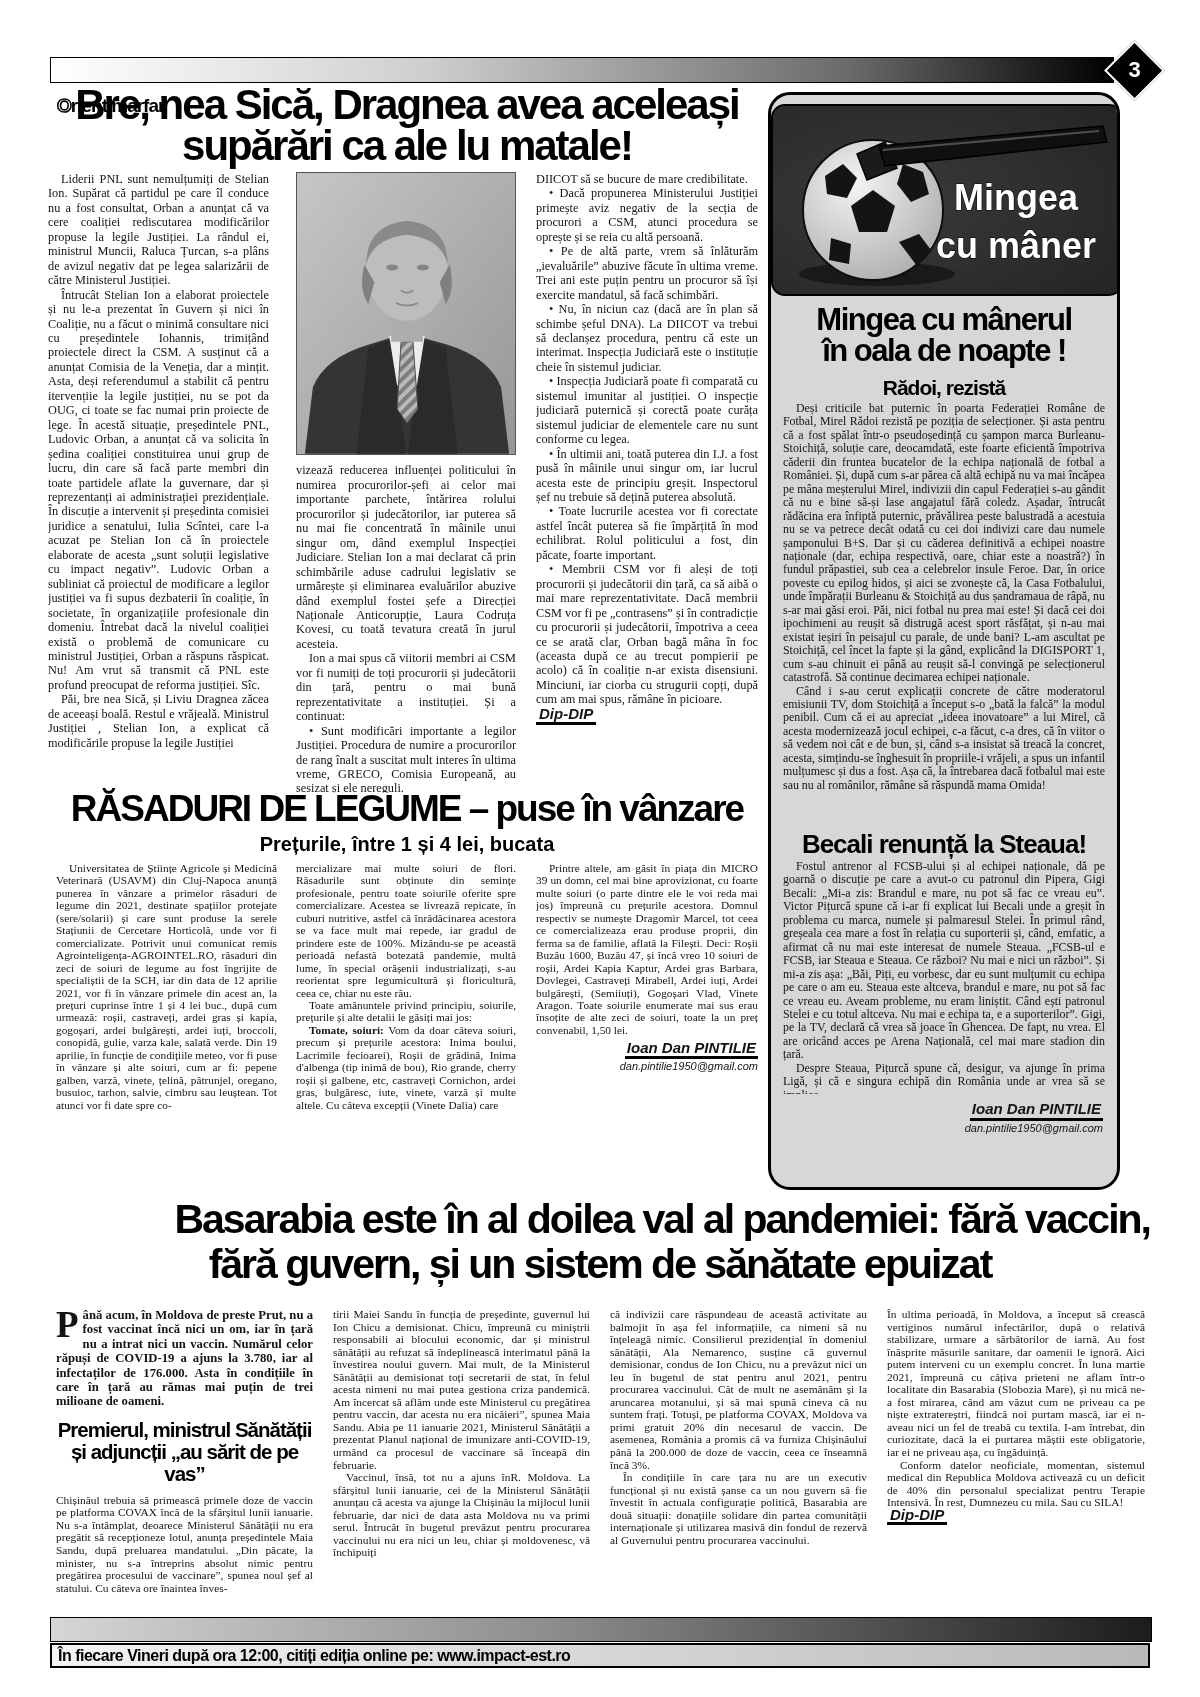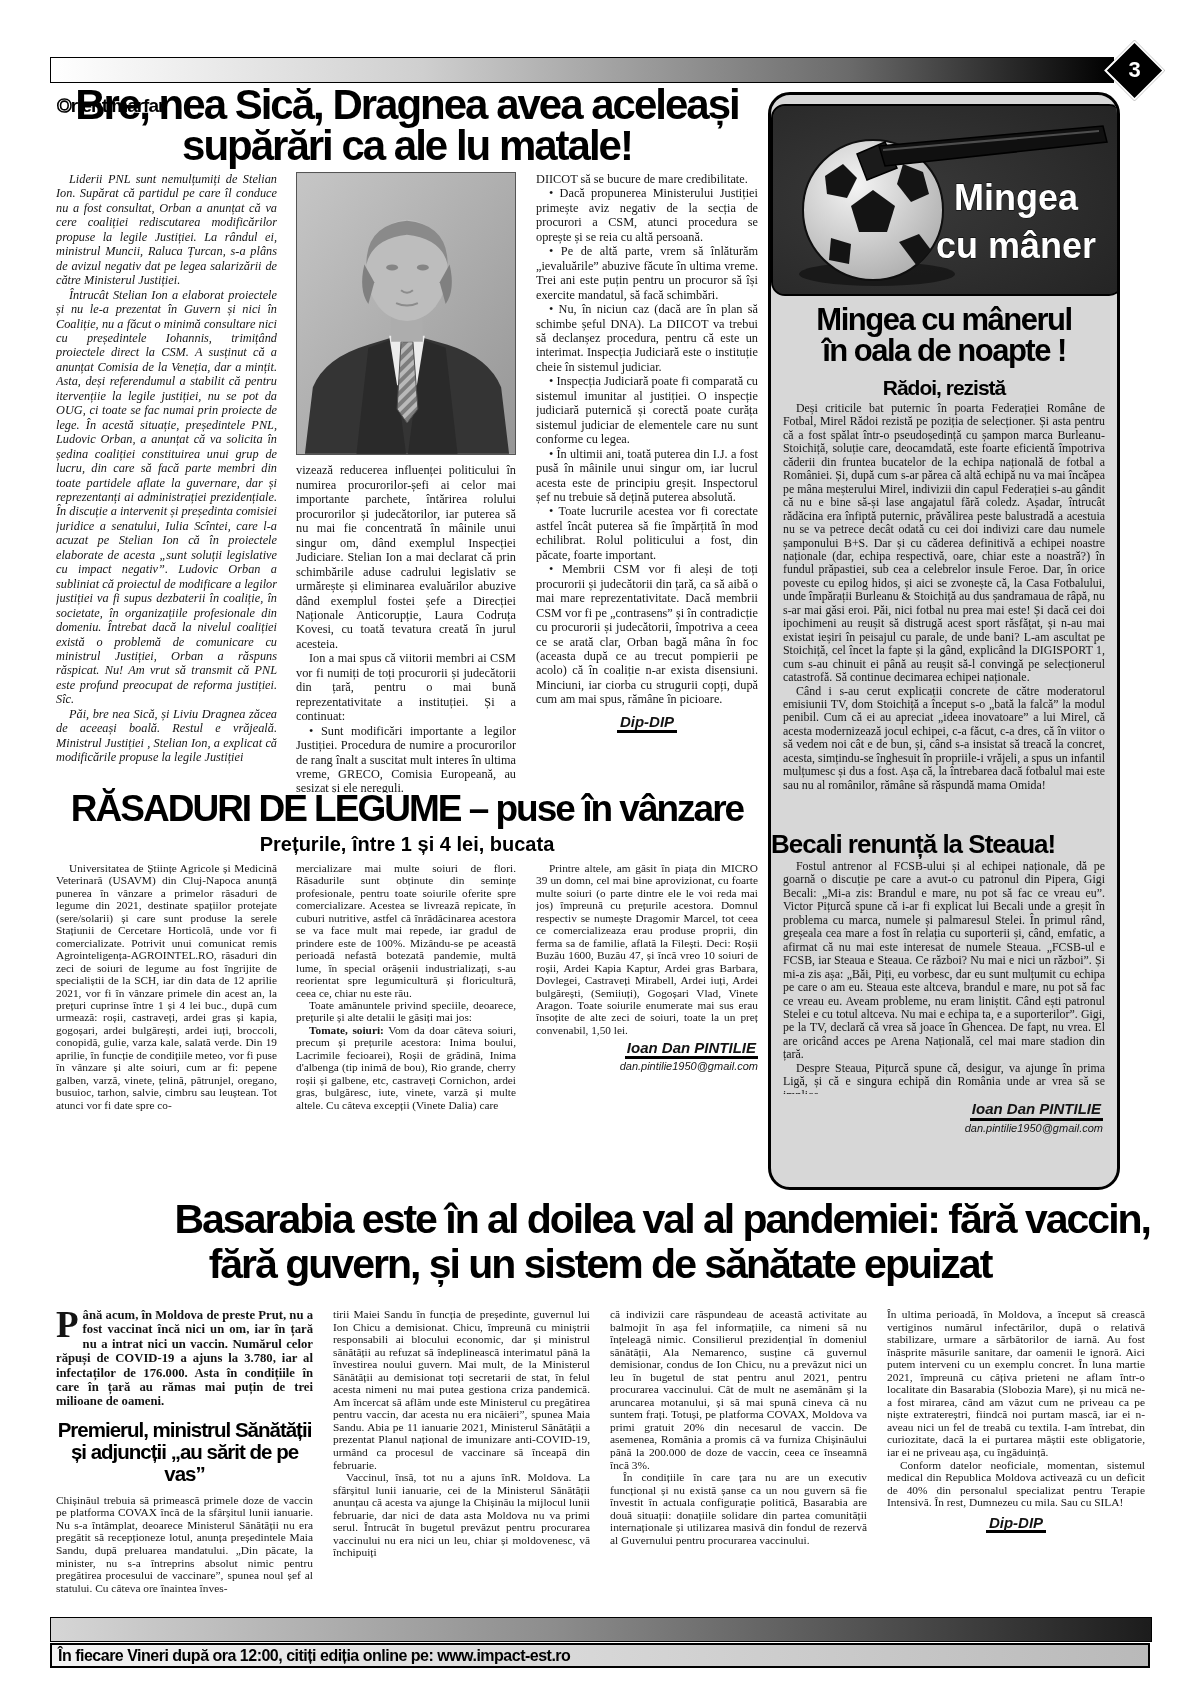--- a/index.html
+++ b/index.html
@@ -31,21 +31,21 @@
                   font-family:"Liberation Sans",sans-serif; font-weight:bold; font-size:20px; color:#000; }
   .h-bas1 { position:absolute; left:50px; top:1198px; width:1100px; text-align:right;
             font-size:41px; line-height:42px; white-space:nowrap; }
   .h-bas2 { position:absolute; left:50px; top:1243px; width:1100px; text-align:center;
             font-size:41px; line-height:42px; white-space:nowrap; }
 
   
   .col { position:absolute; text-align:justify; overflow:hidden; }
   .col p { margin:0; text-indent:13px; }
   .a1 { font-size:12.3px; line-height:14.45px; }
-  .a1col1 { left:56px;  top:172px; width:221px; height:621px;font-style:italic; }
+  .a1col1 { left:48px;  top:172px; width:221px; height:621px; }
   .a1col2 { left:296px; top:172px; width:220px; height:621px; }
   .a1col3 { left:536px; top:172px; width:222px; height:621px; }
   .ras { font-size:11.3px; line-height:12.45px; }
   .rascol1 { left:56px;  top:862px; width:221px; height:326px; }
   .rascol2 { left:296px; top:862px; width:220px; height:326px; }
   .rascol3 { left:536px; top:862px; width:222px; height:326px; }
   .bas { font-size:11.4px; line-height:12.55px; }
   .bascol1 { left:56px;  top:1308px; width:257px; height:306px; }
   .bascol2 { left:333px; top:1308px; width:257px; height:306px; }
   .bascol3 { left:610px; top:1308px; width:257px; height:306px; }
@@ -62,33 +62,33 @@
               margin-bottom:5px; background:#b8b8b8; }
 
   
   .mbox { position:absolute; left:768px; top:92px; width:352px; height:1098px;
           background:#d7d7d7; border:3px solid #000; border-radius:22px; box-sizing:border-box;
           overflow:hidden; }
   .mbox-photo { margin:9px auto 0 auto; width:348px; height:188px; border:2px solid #000;
                 border-radius:14px; overflow:hidden; background:#2e2e2e; }
   .mbox-h { text-align:center; letter-spacing:-1.5px; font-size:31px; line-height:31px; margin-top:8px; }
   .mbox-sub1 { text-align:center; letter-spacing:-1px; font-size:21px; line-height:24px; margin-top:10px; }
-  .mbox-sub2 { text-align:left; letter-spacing:-1px; font-size:26px; line-height:27px; margin-top:9px; }
+  .mbox-sub2 { text-align:center; letter-spacing:-1px; font-size:26px; line-height:27px; margin-top:9px; }
   .mbox-body { margin:2px 12px 0 12px; text-align:justify; font-size:11.9px; line-height:13.45px;
                overflow:hidden; }
   .mbox-body p { margin:0; text-indent:13px; }
   .mbox-body-radoi { height:420px; }
   .mbox-body-becali { height:234px; }
 
   
   .sig { text-align:right; font-family:"Liberation Sans",sans-serif; margin-top:6px; }
   .sig .sig-name { display:inline-block; font-weight:bold; font-style:italic; font-size:15px;
                    border-bottom:3px solid #000; padding:0 2px 1px 2px; }
   .sig .sig-mail { display:block; font-style:italic; font-size:11px; margin-top:1px; }
-  .sig-dip { text-align:center; margin-top:8px; }
+  .sig-dip { text-align:left; }
   .sig-dip span { display:inline-block; font-family:"Liberation Sans",sans-serif; font-weight:bold;
                   font-style:italic; font-size:15px; border-bottom:3px solid #000;
                   padding:0 3px 1px 3px; }
   .mbox .sig { margin-right:14px; }
 
   
   .footer-band { position:absolute; left:50px; top:1617px; width:1100px; height:23px;
                  background:linear-gradient(to right,#d6d6d6 0%,#8e8e8e 45%,#1c1c1c 100%);
                  border:1px solid #000; }
   .footer-bar { position:absolute; left:50px; top:1643px; width:1100px; height:25px;
@@ -221,21 +221,21 @@
   </div>
 
   <div class="display h-rasaduri">RĂSADURI DE LEGUME – puse în vânzare</div>
   <div class="sub-rasaduri">Prețurile, între 1 și 4 lei, bucata</div>
 
   <div class="col ras rascol1">
     <p>Universitatea de Științe Agricole și Medicină Veterinară (USAVM) din Cluj-Napoca anunță punerea în vânzare a primelor răsaduri de legume din 2021, destinate spațiilor protejate (sere/solarii) și care sunt produse la serele Stațiunii de Cercetare Horticolă, unde vor fi comercializate. Potrivit unui comunicat remis Agrointeligența-AGROINTEL.RO, răsaduri din zeci de soiuri de legume au fost îngrijite de specialiștii de la SCH, iar din data de 12 aprilie 2021, vor fi în vânzare primele din acest an, la prețuri cuprinse între 1 și 4 lei buc., după cum urmează: roșii, castraveți, ardei gras și kapia, gogoșari, ardei bulgărești, ardei iuți, broccoli, conopidă, gulie, varza kale, salată verde. Din 19 aprilie, în funcție de condițiile meteo, vor fi puse în vânzare și alte soiuri, cum ar fi: pepene galben, varză, vinete, țelină, pătrunjel, oregano, busuioc, tarhon, salvie, cimbru sau leuștean. Tot atunci vor fi date spre co-</p>
   </div>
   <div class="col ras rascol2">
     <p style="text-indent:0">mercializare mai multe soiuri de flori. Răsadurile sunt obținute din semințe profesionale, pentru toate soiurile oferite spre comercializare. Acestea se livrează repicate, în cuburi nutritive, astfel că înrădăcinarea acestora se va face mult mai repede, iar gradul de prindere este de 100%. Mizându-se pe această perioadă nefastă botezată pandemie, multă lume, în special orășenii industrializați, s-au reorientat spre legumicultură și floricultură, ceea ce, chiar nu este rău.</p>
-    <p>Toate amănuntele privind speciile, deoarece, prețurile și alte detalii le găsiți mai jos:</p>
+    <p>Toate amănuntele privind principiu, soiurile, prețurile și alte detalii le găsiți mai jos:</p>
     <p><b>Tomate, soiuri:</b><span> Vom da doar câteva soiuri, precum și prețurile acestora: Inima boului, Lacrimile fecioarei), Roșii de grădină, Inima d'albenga (tip inimă de bou), Rio grande, cherry roșii și galbene, etc, castraveți Cornichon, ardei gras, bulgăresc, iute, vinete, varză și multe altele. Cu câteva excepții (Vinete Dalia) care</span></p>
   </div>
   <div class="col ras rascol3">
     <p>Printre altele, am găsit în piața din MICRO 39 un domn, cel mai bine aprovizionat, cu foarte multe soiuri (o parte dintre ele le voi reda mai jos) împreună cu prețurile acestora. Domnul respectiv se numește Dragomir Marcel, tot ceea ce comercializeaza erau produse proprii, din ferma sa de familie, aflată la Filești. Deci: Roșii Buzău 1600, Buzău 47, și încă vreo 10 soiuri de roșii, Ardei Kapia Kaptur, Ardei gras Barbara, Dovlegei, Castraveți Mirabell, Ardei iuți, Ardei bulgărești, (Semiiuți), Gogoșari Vlad, Vinete Aragon. Toate soiurile enumerate mai sus erau însoțite de alte zeci de soiuri, toate la un preț convenabil, 1,50 lei.</p>
     <div class="sig">
       <span class="sig-name">Ioan Dan PINTILIE</span>
       <span class="sig-mail">dan.pintilie1950@gmail.com</span>
     </div>
   </div>
 

